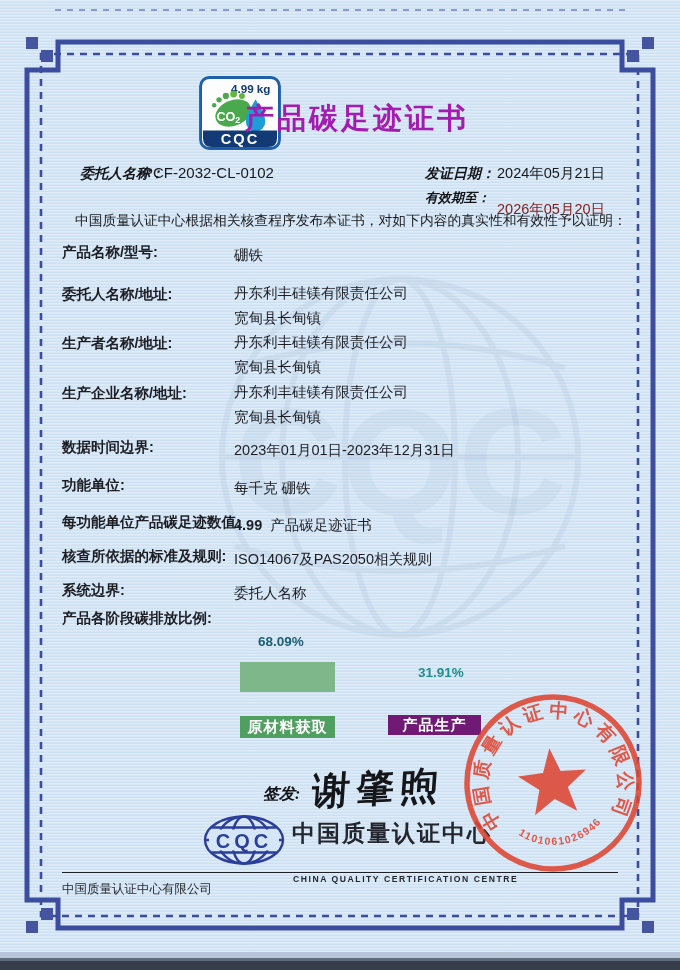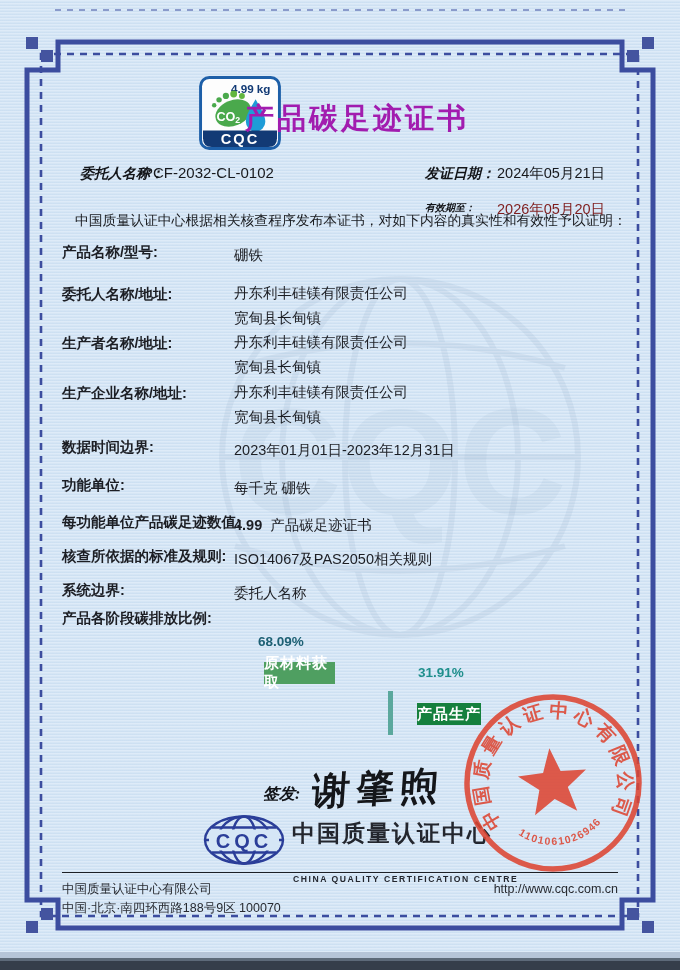--- a/index.html
+++ b/index.html
@@ -13,21 +13,21 @@
     background:repeating-linear-gradient(180deg,rgba(255,255,255,.22) 0 1px,rgba(140,175,210,.10) 2px 3px);
     mix-blend-mode:normal;
   }
   .abs{position:absolute;}
   .kai{font-family:"Liberation Serif",serif;font-style:italic;font-weight:700;color:#121418;}
   .field-label{font-weight:700;font-size:14.5px;color:#1c1e24;}
   .field-value{font-size:14.5px;color:#1c1e24;line-height:25px;}
   .title{font-size:29px;font-weight:800;letter-spacing:3px;color:#a21caf;}
   .intro{font-size:13.8px;color:#17191d;white-space:nowrap;}
   .pct{font-size:13.5px;font-weight:700;}
-  .bar{position:absolute;display:flex;flex-direction:row;gap:24px;}
+  .bar{position:absolute;display:flex;flex-direction:column;gap:24px;}
   .bar .main{flex:1;}
   .bar .band{height:22px;display:flex;align-items:center;justify-content:center;
     color:#fff;font-weight:700;font-size:15px;letter-spacing:1px;}
   .sig-name{font-size:38px;color:#14161a;transform:rotate(-3deg) skewX(-7deg);
     font-family:"Liberation Serif",serif;font-weight:600;letter-spacing:6px;}
   .org-cn{font-size:23px;font-weight:700;letter-spacing:2px;color:#23262e;}
   .org-en{font-size:8.6px;font-weight:700;letter-spacing:1.55px;color:#23262e;}
   .footer-text{font-size:12.5px;color:#272a30;line-height:19px;}
   .divider{position:absolute;left:62px;top:872px;width:556px;height:0;border-top:1.8px solid #1d2026;}
   .page-bottom-edge{position:absolute;left:0;bottom:0;width:680px;height:18px;
@@ -82,21 +82,21 @@
   <path d="M4,56 H80 V64 Q80,73 71,73 H13 Q4,73 4,64 Z" fill="#123a75"></path>
   <text x="42" y="70" text-anchor="middle" font-size="15" font-weight="800" letter-spacing="2" fill="#ffffff">CQC</text>
 </svg>
 
 <div class="abs title" style="left:245px;top:99px;">产品碳足迹证书</div>
 
 <span class="abs kai" style="left:80px;top:165px;font-size:14px;">委托人名称：</span>
 <span class="abs" style="left:143px;top:164px;font-size:15px;font-weight:500;color:#17191d;">PCF-2032-CL-0102</span>
 <span class="abs kai" style="left:425px;top:165px;font-size:14px;text-align:right;">发证日期：</span>
 <span class="abs" style="left:497px;top:164px;font-size:14.5px;color:#17191d;">2024年05月21日</span>
-<span class="abs kai" style="left:425px;top:201px;font-size:10px;">有效期至：</span>
+<span class="abs kai" style="left:425px;top:189px;font-size:13px;">有效期至：</span>
 <span class="abs" style="left:497px;top:200px;font-size:14.5px;color:#7f1d1d;">2026年05月20日</span>
 
 <div class="abs intro" style="left:75px;top:212px;">中国质量认证中心根据相关核查程序发布本证书，对如下内容的真实性和有效性予以证明：</div>
 
 <span class="abs field-label" style="left:62px;top:243px;">产品名称/型号:</span>
 <span class="abs field-value" style="left:234px;top:243px;">硼铁</span>
 
 <span class="abs field-label" style="left:62px;top:285px;">委托人名称/地址:</span>
 <div class="abs field-value" style="left:234px;top:281px;">
   <div>丹东利丰硅镁有限责任公司</div>
@@ -134,21 +134,21 @@
 
 <span class="abs pct" style="left:258px;top:634px;color:#1d6074;">68.09%</span>
 <div class="bar" style="left:240px;top:662px;width:95px;height:76px;">
   <div class="main" style="background:#7db78a;"></div>
   <div class="band" style="background:#4f9f61;">原材料获取</div>
 </div>
 
 <span class="abs pct" style="left:418px;top:665px;color:#1f8f8c;">31.91%</span>
 <div class="bar" style="left:388px;top:691px;width:93px;height:44px;">
   <div class="main" style="background:#5ba89d;"></div>
-  <div class="band" style="background:#15803d;margin-top:12px;">产品生产</div>
+  <div class="band" style="background:#701a75;">产品生产</div>
 </div>
 
 <span class="abs kai" style="left:263px;top:784px;font-size:16px;">签发:</span>
 <span class="abs sig-name" style="left:312px;top:763px;">谢肇煦</span>
 
 <svg class="abs" style="left:202px;top:814px;" width="84" height="52" viewBox="0 0 84 52">
   <g stroke="#2b3e99" stroke-width="2.4" fill="none">
     <ellipse cx="42" cy="26" rx="39" ry="23.5"></ellipse>
     <ellipse cx="42" cy="26" rx="26" ry="23.5"></ellipse>
     <ellipse cx="42" cy="26" rx="12" ry="23.5"></ellipse>
@@ -175,19 +175,17 @@
     <polygon fill="#dd4633" points="93,58 101.8,81.9 127.2,82.9 107.3,98.6 114.2,123.1 93,109 71.8,123.1 78.7,98.6 58.8,82.9 84.2,81.9"></polygon>
     <text font-size="10.5" font-weight="700" fill="#dd4633" letter-spacing="1.5">
       <textPath href="#sealBottomArc" startOffset="4" textLength="100">11010610269466</textPath>
     </text>
   </g>
 </svg>
 
 <div class="divider"></div>
 <div class="abs footer-text" style="left:62px;top:880px;">
   <div>中国质量认证中心有限公司</div>
-  <div>中国·北京·南四环西路188号9区  100070</div>
 </div>
 <div class="abs footer-text" style="left:398px;top:880px;width:220px;text-align:right;">
-  <div>http://www.cqc.com.cn</div>
 </div>
 
 <div class="page-bottom-edge"></div>
 
 </body></html>

